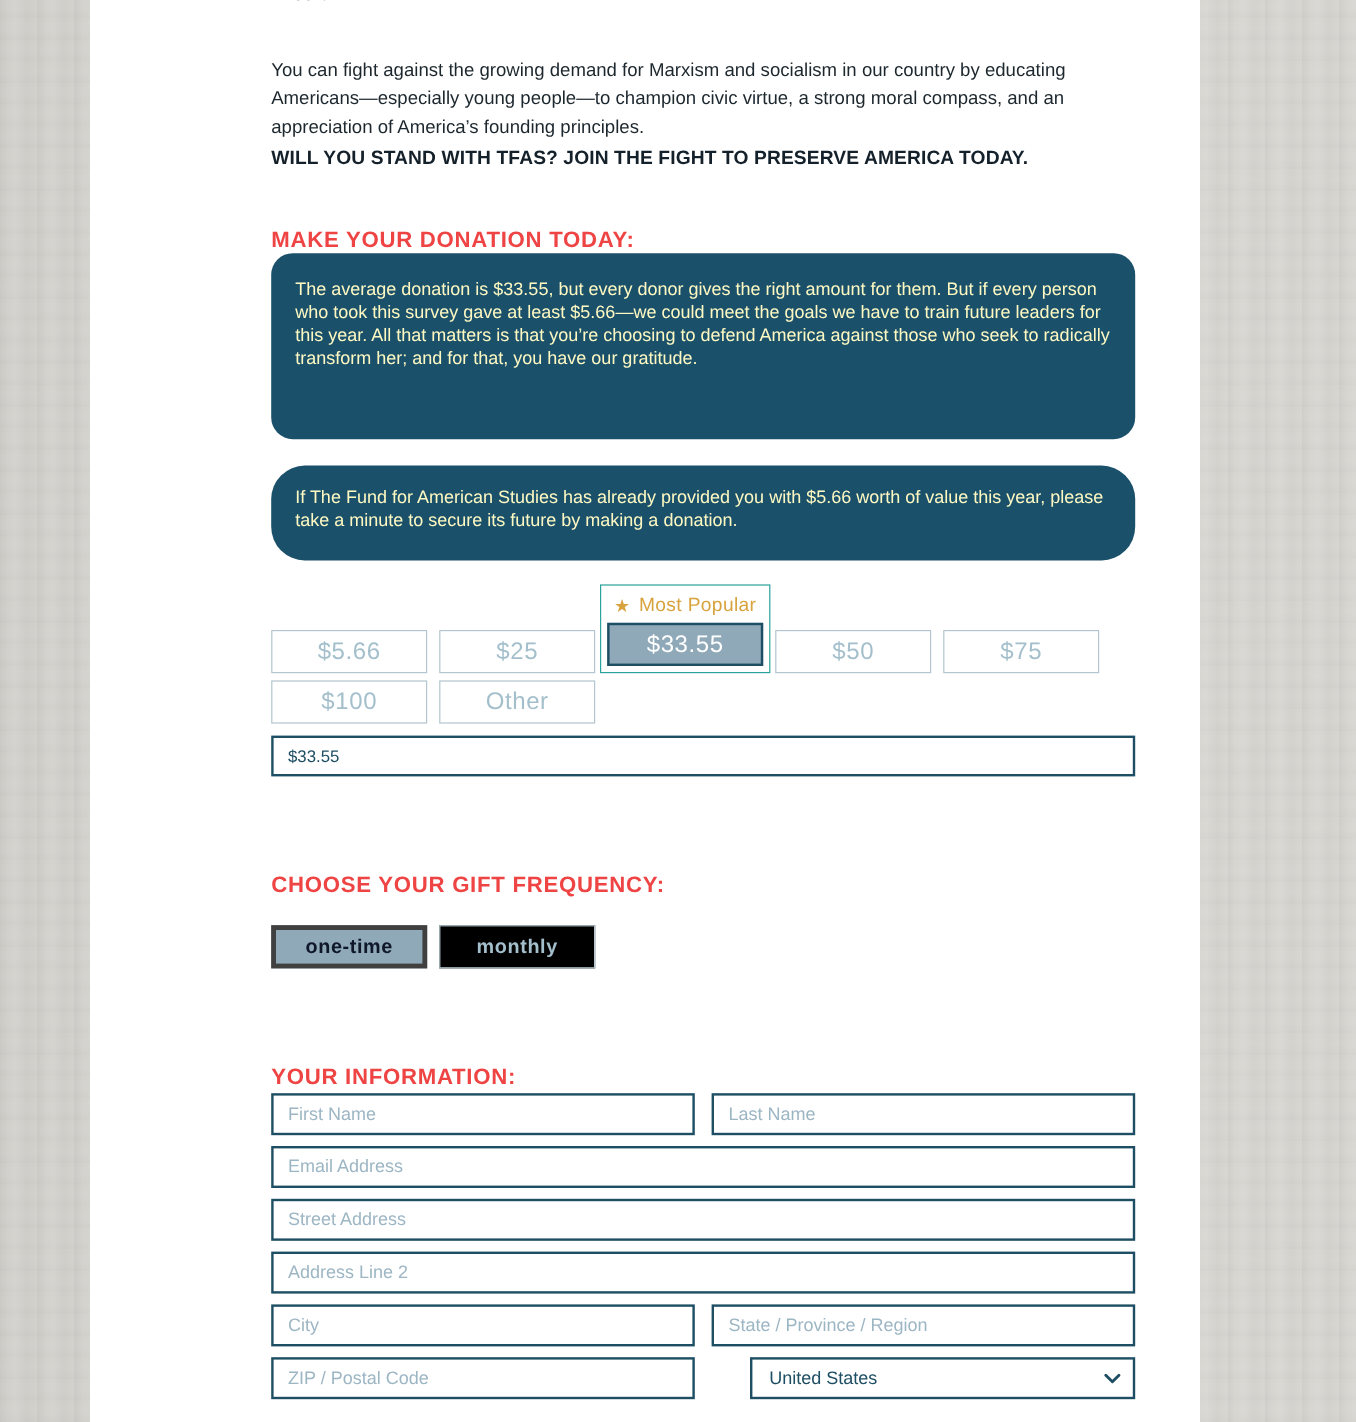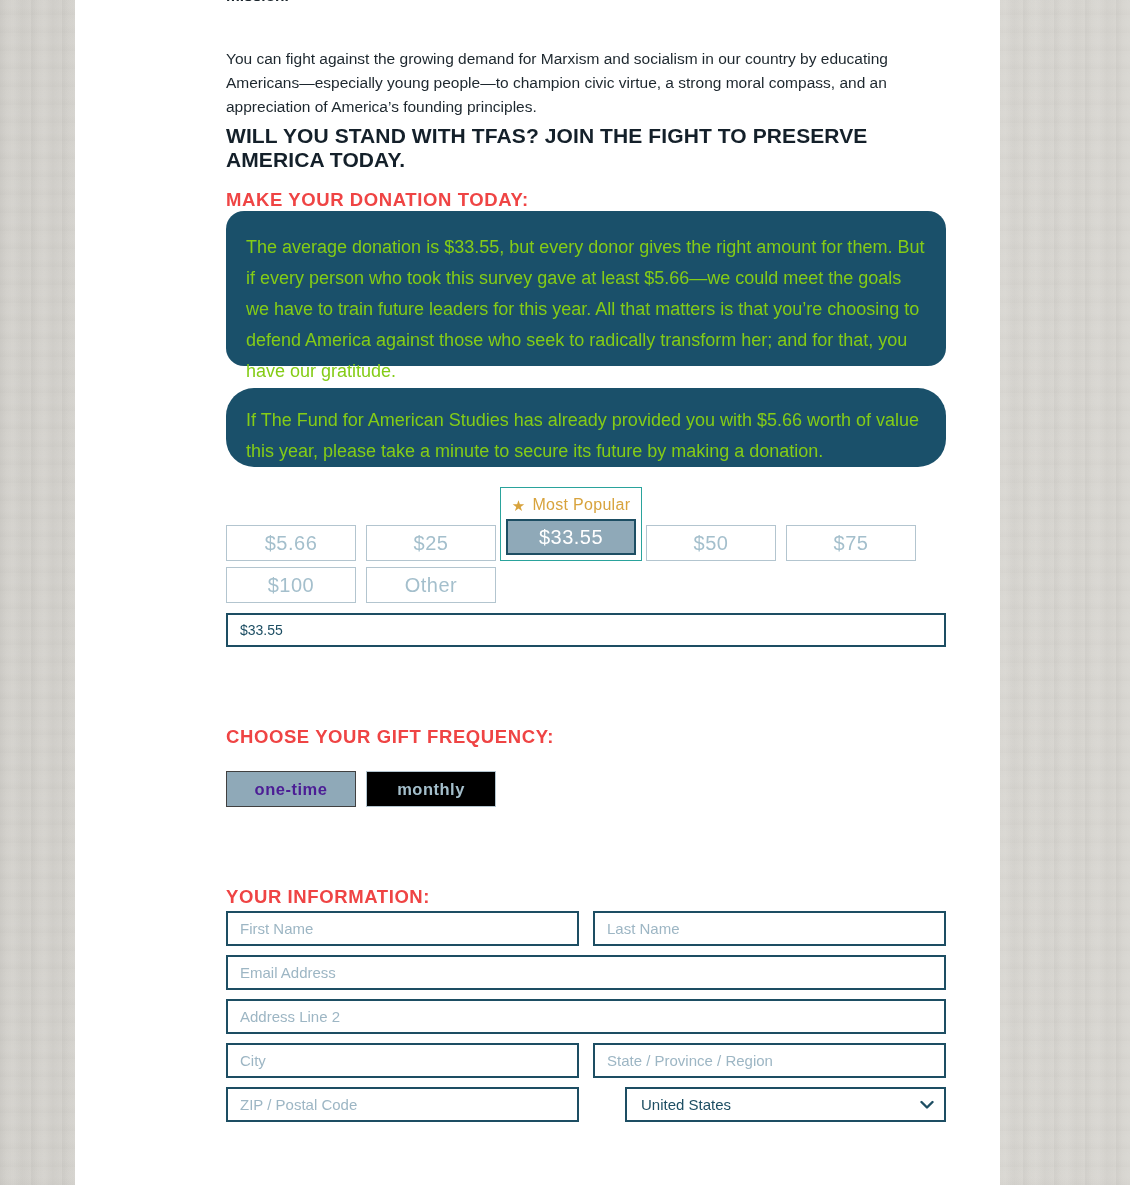--- a/index.html
+++ b/index.html
@@ -30,34 +30,34 @@
   }
   .abs { position:absolute; left:0; width:720px; }
 
   .fragment {
     top:-13px; font-size:15.5px; color:#1d272e; font-weight:bold;
   }
   .para {
     top:31px; font-size:15.5px; line-height:24px; color:#1d272e;
   }
   .cta {
-    top:124px; font-size:21px; font-weight:bold; color:#14202a;
+    top:124px; font-size:16px; font-weight:bold; color:#14202a;
     letter-spacing:0.1px;
   }
   .section-heading {
     font-size:18.5px; font-weight:bold; color:#ef4444;
     letter-spacing:0.6px;
   }
   .h-donation { top:174px; }
   .h-frequency { top:711px; }
   .h-info { top:871px; }
 
   .callout {
-    background:#1a506a; color:#84cc16; border-radius:18px;
-    font-size:18px; line-height:31px;
+    background:#1a506a; color:#fef9c3; border-radius:18px;
+    font-size:15px; line-height:19px;
   }
   .callout-1 { top:211px; height:155px; padding:21px 20px; }
   .callout-2 { top:388px; height:79px; padding:17px 20px; border-radius:28px; }
 
   .amounts { top:487px; }
   .amounts-row { display:flex; gap:10px; align-items:flex-end; }
   .amounts-row2 { margin-top:6px; }
   .amount-btn {
     width:130px; height:36px; flex:0 0 130px;
     display:flex; align-items:center; justify-content:center;
@@ -89,21 +89,21 @@
   }
 
   .freq { top:771px; display:flex; gap:10px; }
   .freq-btn {
     width:130px; height:36px;
     display:flex; align-items:center; justify-content:center;
     font-size:16.5px; font-weight:bold; letter-spacing:0.5px;
     cursor:pointer;
   }
   .freq-btn.selected {
-    background:#8fa9b8; border:1px solid #404040; color:#4c1d95;
+    background:#8fa9b8; border:4px solid #404040; color:#0f172a;
   }
   .freq-btn.unselected {
     background:#000000; border:1.5px solid #b3c5cf; color:#a4bfcc;
   }
 
   .info-form {
     top:911px;
     display:grid;
     grid-template-columns:353px 353px;
     column-gap:14px; row-gap:9px;
@@ -178,20 +178,21 @@
       <button class="freq-btn selected">one-time</button>
       <button class="freq-btn unselected">monthly</button>
     </div>
 
     <h2 class="abs section-heading h-info">YOUR INFORMATION:</h2>
 
     <div class="abs info-form">
       <input class="field" type="text" placeholder="First Name" style="">
       <input class="field" type="text" placeholder="Last Name" style="">
       <input class="field span2" type="text" placeholder="Email Address" style="">
+      <input class="field span2" type="text" placeholder="Street Address" style="">
       <input class="field span2" type="text" placeholder="Address Line 2" style="">
       <input class="field" type="text" placeholder="City" style="">
       <input class="field" type="text" placeholder="State / Province / Region" style="">
       <input class="field" type="text" placeholder="ZIP / Postal Code" style="">
       <div class="select-wrap">
         <select class="country-select">
           <option selected="">United States</option>
         </select>
         <svg class="chev" width="14" height="9" viewBox="0 0 14 9">
           <path d="M1.5 1.5 L7 7 L12.5 1.5" stroke="#1d4e63" stroke-width="2.4" fill="none" stroke-linecap="round" stroke-linejoin="round"></path>

